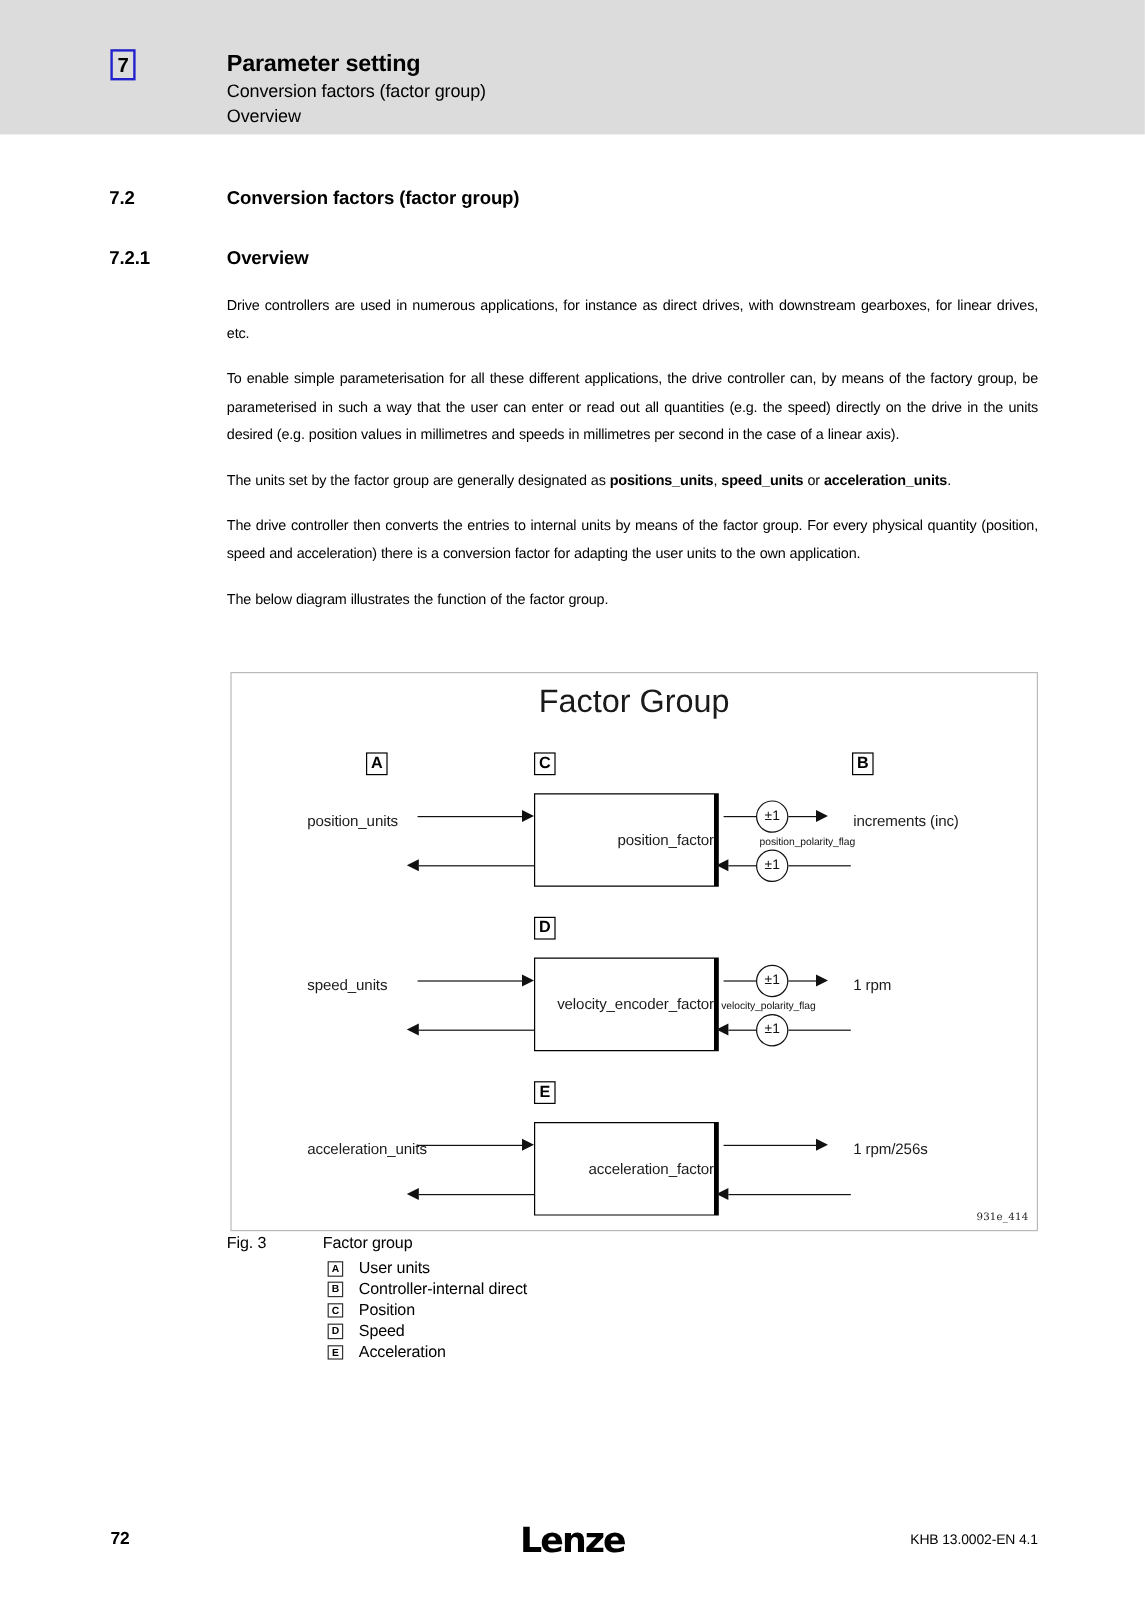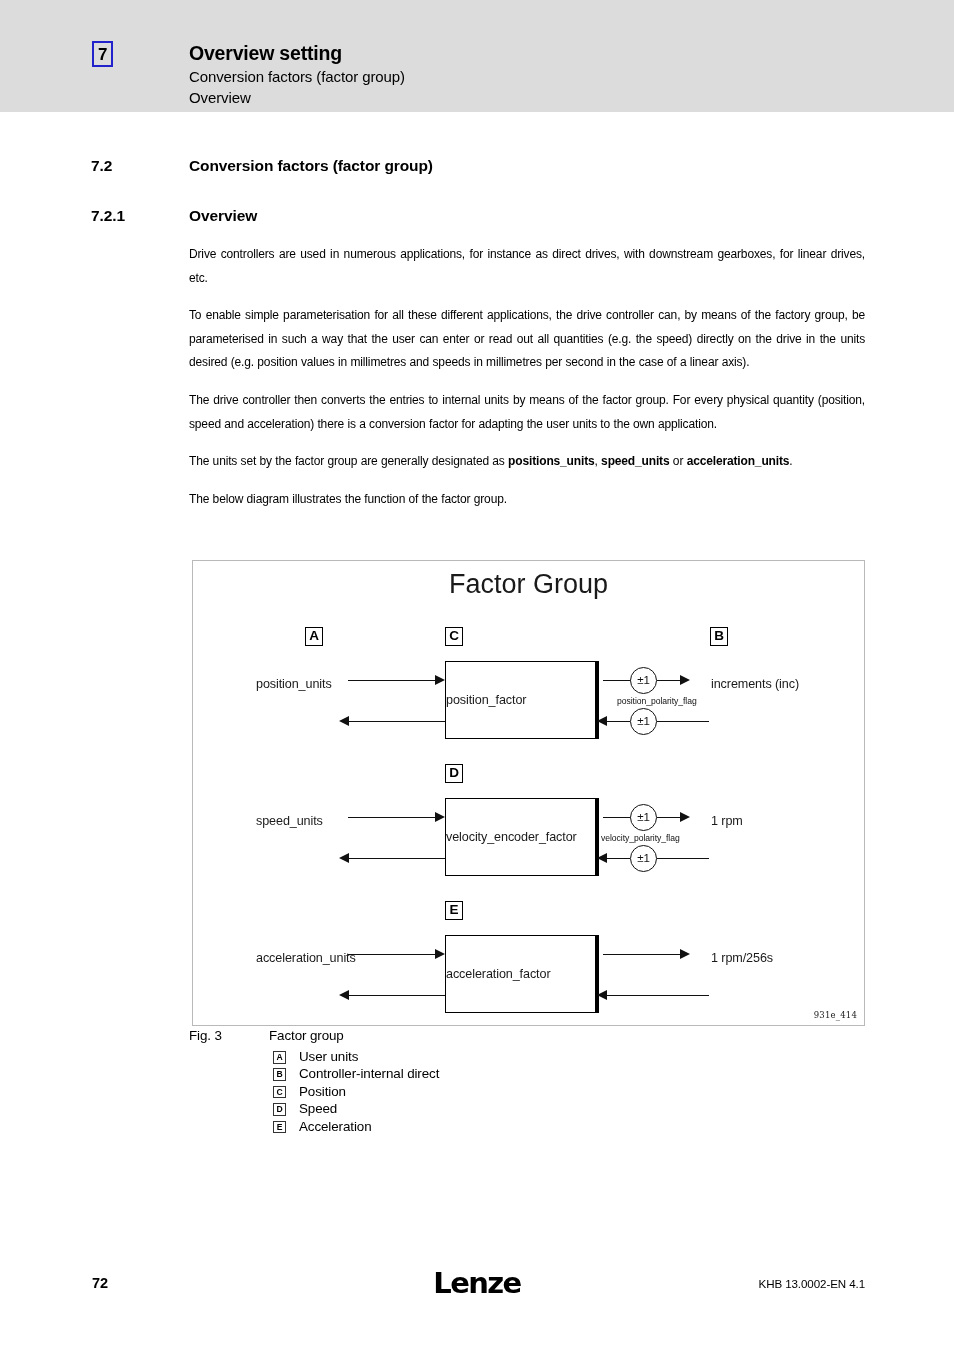--- a/index.html
+++ b/index.html
@@ -149,21 +149,21 @@
     width: 154px; height: 78px;
     border: 1.3px solid #000000;
     border-right-width: 4px;
     background: #ffffff;
   }
   .blockbox .block-label {
     position: absolute;
     left: 0; top: 50%;
     width: 100%;
     transform: translateY(-50%);
-    text-align: left;
+    text-align: right;
     font-size: 12.6px;
     color: #1a1a1a;
     letter-spacing: -0.1px;
   }
 
   
   .hline {
     position: absolute;
     height: 0;
     border-top: 1.6px solid #111111;
@@ -247,40 +247,40 @@
     position: absolute; right: 89px; top: 5px;
     font-size: 11.6px; letter-spacing: -0.1px;
   }
 </style>
 </head>
 <body>
 
 <div class="page-header">
   <div class="hdr-chapnum">7</div>
   <div class="hdr-texts">
-    <div class="hdr-title">Overview setting</div>
+    <div class="hdr-title">Parameter setting</div>
     <div class="hdr-sub1">Conversion factors (factor group)</div>
     <div class="hdr-sub2">Overview</div>
   </div>
 </div>
 
 <div class="sec-head" id="sec-72">
   <span class="num">7.2</span>
   <span class="ttl">Conversion factors (factor group)</span>
 </div>
 <div class="sec-head" id="sec-721">
   <span class="num">7.2.1</span>
   <span class="ttl">Overview</span>
 </div>
 
 <div class="body-col">
   <p class="para">Drive controllers are used in numerous applications, for instance as direct drives, with downstream gearboxes, for linear drives, etc.</p>
   <p class="para">To enable simple parameterisation for all these different applications, the drive controller can, by means of the factory group, be parameterised in such a way that the user can enter or read out all quantities (e.g. the speed) directly on the drive in the units desired (e.g. position values in millimetres and speeds in millimetres per second in the case of a linear axis).</p>
+  <p class="para"><span>The units set by the factor group are generally designated as </span><b>positions_units</b><span>, </span><b>speed_units</b><span> or </span><b>acceleration_units</b><span>.</span></p>
   <p class="para">The drive controller then converts the entries to internal units by means of the factor group. For every physical quantity (position, speed and acceleration) there is a conversion factor for adapting the user units to the own application.</p>
-  <p class="para"><span>The units set by the factor group are generally designated as </span><b>positions_units</b><span>, </span><b>speed_units</b><span> or </span><b>acceleration_units</b><span>.</span></p>
   <p class="para last">The below diagram illustrates the function of the factor group.</p>
 </div>
 
 <div class="fig-frame">
   <div class="fig-title">Factor Group</div>
 
   <div class="row" id="row-position">
     <div class="tag-box" style="left:112px; top:4px;">A</div>
     <div class="tag-box" style="left:252px; top:4px;">C</div>
     <div class="tag-box" style="left:517px; top:4px;">B</div>
@@ -295,21 +295,21 @@
 
     <div class="blockbox">
       <div class="block-label">position_factor</div>
     </div>
 
     <div class="hline" style="left:410px; top:57px; width:29px;"></div>
     <div class="pm-circle" style="left:437px; top:44px;">±1</div>
     <div class="hline" style="left:464px; top:57px; width:25px;"></div>
     <div class="ahead right" style="left:487px; top:52px;"></div>
 
-    <div class="flag-label" style="left:396px; top:73px;padding-left:28px;">position_polarity_flag</div>
+    <div class="flag-label" style="left:412px; top:73px;padding-left:28px;">position_polarity_flag</div>
 
     <div class="hline" style="left:464px; top:98px; width:52px;"></div>
     <div class="pm-circle" style="left:437px; top:85px;">±1</div>
     <div class="hline" style="left:414px; top:98px; width:23px;"></div>
     <div class="ahead left" style="left:404px; top:93px;"></div>
 
     <div class="io-label" style="left:518px; top:54px;">increments (inc)</div>
   </div>
 
   <div class="row" id="row-speed">

